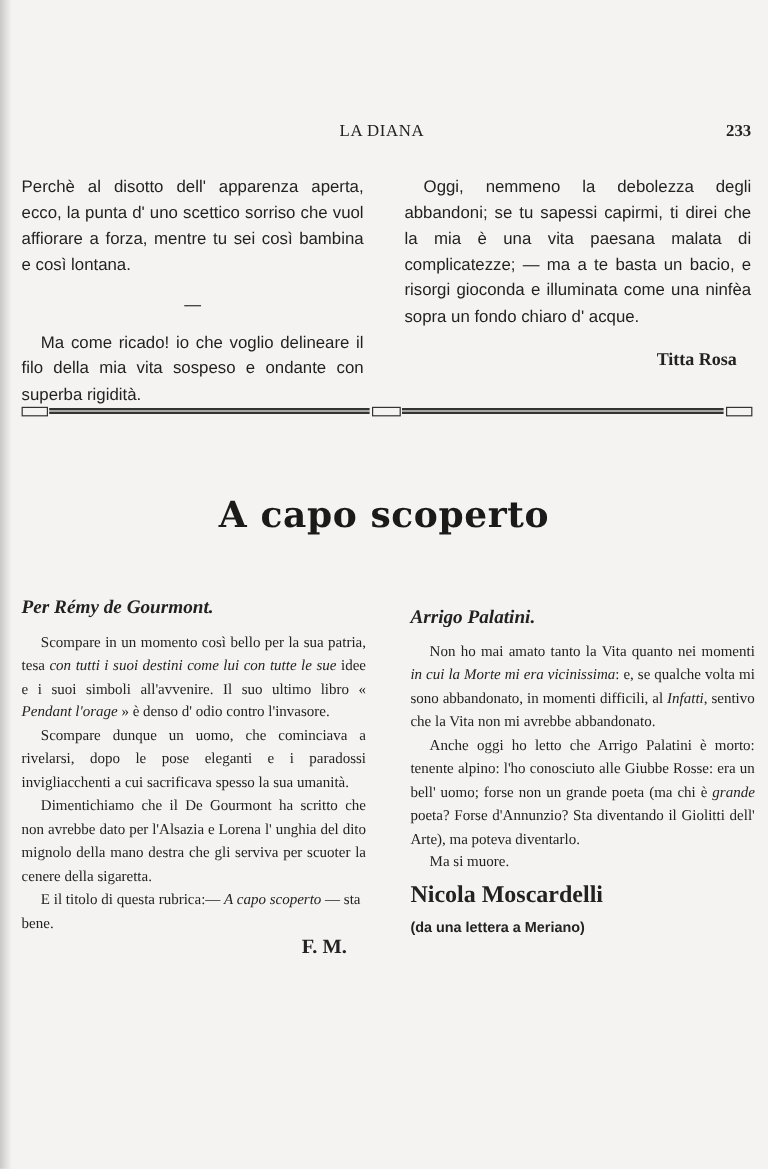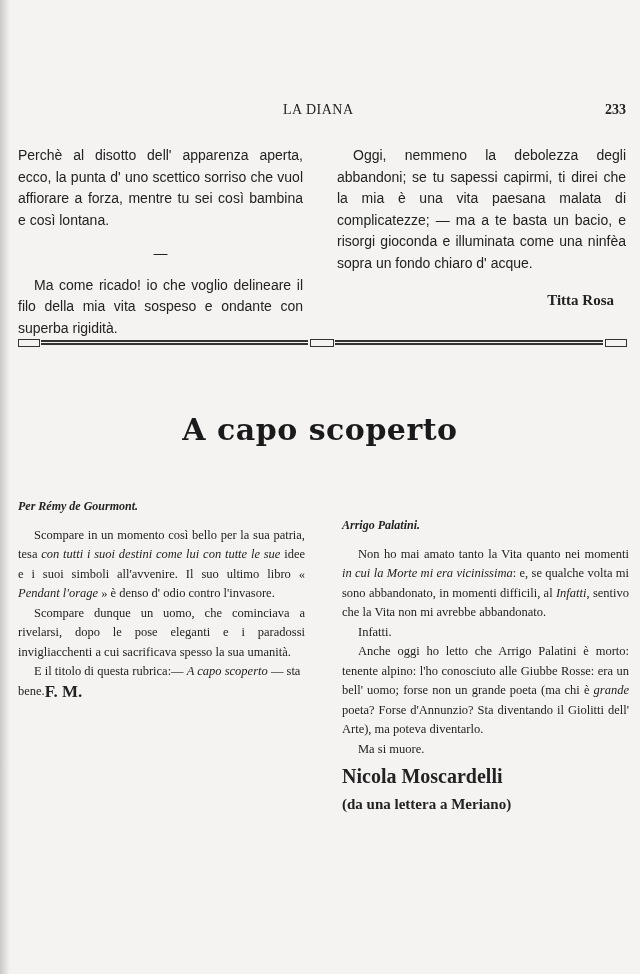--- a/index.html
+++ b/index.html
@@ -18,27 +18,27 @@
   .indent{text-indent:16px;}
   .sig{text-align:right;font-family:"Liberation Serif",serif;font-weight:bold;font-size:15px;margin-top:16px !important;padding-right:12px;}
   .divider{position:absolute;top:339px;left:18px;width:610px;height:8px;}
   .divider .box{position:absolute;top:0;height:6px;border:1.5px solid #333;background:#f4f3f1;}
   .divider .line{position:absolute;top:1px;height:5px;border-top:2px solid #333;border-bottom:2px solid #333;box-sizing:border-box;}
   .big-title{position:absolute;top:412px;left:0;width:640px;text-align:center;
              font-family:"DejaVu Serif",serif;font-weight:bold;font-size:30px;letter-spacing:0.5px;color:#1a1a1a;}
   .lower{position:absolute;font-family:"Liberation Serif",serif;font-size:12.5px;line-height:19.5px;text-align:justify;}
   .lower p{margin:0;}
   .lcol{left:18px;top:497px;width:287px;}
-  .rcol{left:342px;top:516px;width:287px;}
-  .dedic{font-style:italic;font-weight:bold;font-size:12px;margin-bottom:9px !important;}
+  .rcol{left:342px;top:505px;width:287px;}
+  .dedic{font-style:italic;font-weight:bold;font-size:16px;margin-bottom:9px !important;}
   .it{font-style:italic;}
   .sig2{text-align:right;font-weight:bold;font-size:17px;padding-right:16px;}
   .sig3{text-align:left;font-weight:bold;font-size:20px;margin-top:8px !important;padding-right:10px;}
-  .note{font-family:Liberation Serif, serif;font-weight:bold;font-size:15px;margin-top:8px !important;}
-  .inline-sig{display:flex;}
+  .note{font-family:Liberation Sans, sans-serif;font-weight:bold;font-size:12px;margin-top:8px !important;}
+  .inline-sig{display:flex;justify-content:space-between;flex-direction:column;}
 </style>
 </head>
 <body>
 
 <div class="spine"></div>
 
 <div class="header">
   <span class="title">LA DIANA</span>
   <span class="page">233</span>
 </div>
@@ -61,28 +61,28 @@
   <div class="line" style="left:317px;width:268px;"></div>
   <div class="box" style="left:587px;width:20px;"></div>
 </div>
 
 <div class="big-title">A capo scoperto</div>
 
 <div class="lower lcol">
   <p class="dedic">Per Rémy de Gourmont.</p>
   <p class="indent"><span>Scompare in un momento così bello per la sua patria, tesa </span><span class="it">con tutti i suoi destini come lui con tutte le sue</span><span> idee e i suoi simboli all'avvenire. Il suo ultimo libro « </span><span class="it">Pendant l'orage</span><span> » è denso d' odio contro l'invasore.</span></p>
   <p class="indent">Scompare dunque un uomo, che cominciava a rivelarsi, dopo le pose eleganti e i paradossi invigliacchenti a cui sacrificava spesso la sua umanità.</p>
+  <p class="indent">Dimentichiamo che il De Gourmont ha scritto che non avrebbe dato per l'Alsazia e Lorena l' unghia del dito mignolo della mano destra che gli serviva per scuoter la cenere della sigaretta.</p>
   <p class="indent"><span>E il titolo di questa rubrica:— </span><span class="it">A capo scoperto</span><span> — sta</span></p>
   <div class="inline-sig">
     <span>bene.</span>
     <span class="sig2">F. M.</span>
   </div>
 </div>
 
 <div class="lower rcol">
   <p class="dedic">Arrigo Palatini.</p>
   <p class="indent"><span>Non ho mai amato tanto la Vita quanto nei momenti </span><span class="it">in cui la Morte mi era vicinissima</span><span>: e, se qualche volta mi sono abbandonato, in momenti difficili, al </span><span class="it">Infatti</span><span>, sentivo che la Vita non mi avrebbe abbandonato.</span></p>
-  <p class="indent">Infatti.</p>
   <p class="indent"><span>Anche oggi ho letto che Arrigo Palatini è morto: tenente alpino: l'ho conosciuto alle Giubbe Rosse: era un bell' uomo; forse non un grande poeta (ma chi è </span><span class="it">grande</span><span> poeta? Forse d'Annunzio? Sta diventando il Giolitti dell' Arte), ma poteva diventarlo.</span></p>
   <p class="indent">Ma si muore.</p>
   <p class="sig3">Nicola Moscardelli</p>
   <p class="note">(da una lettera a Meriano)</p>
 </div>
 
 </body></html>

